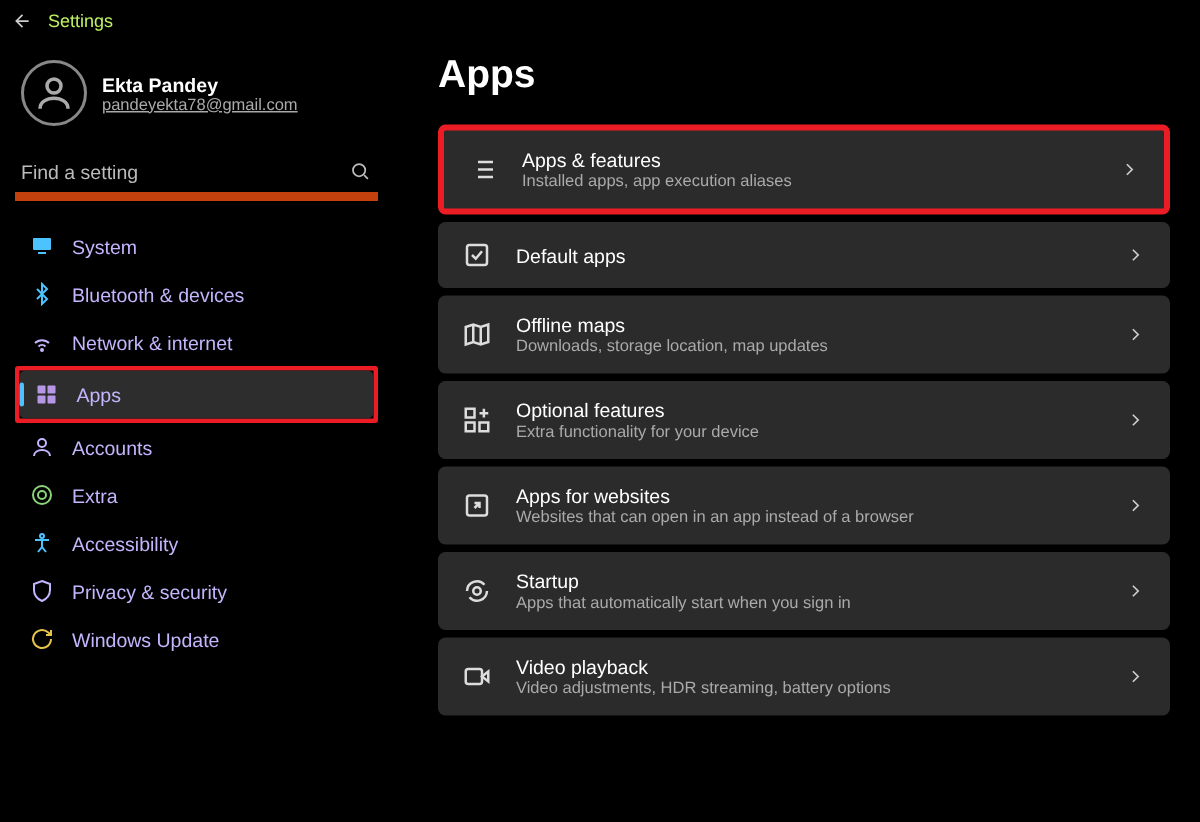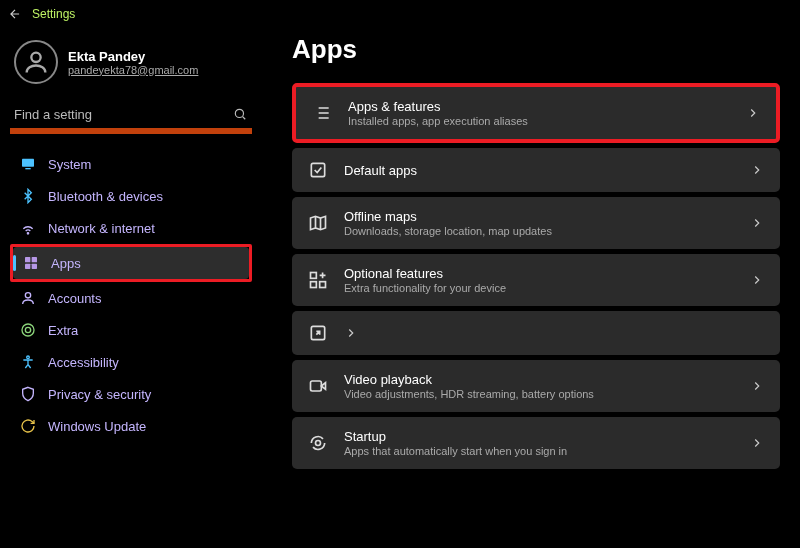--- a/index.html
+++ b/index.html
@@ -240,20 +240,42 @@
           </span>
       </div>
 
       <div class="card">
         <span class="icon">
             <svg width="20" height="20" viewBox="0 0 24 24" fill="none" stroke="currentColor" stroke-width="2">
               <rect x="4" y="4" width="16" height="16" rx="2"></rect>
               <path d="M10 14l4-4M10 10h4v4"></path>
             </svg>
           </span>
+        <div class="text">
+          <div class="title">Apps for websites</div>
+          <div class="sub">Websites that can open in an app instead of a browser</div>
+        </div>
+        <span class="chev">
+            <svg width="14" height="14" viewBox="0 0 24 24" fill="none" stroke="currentColor" stroke-width="2">
+              <path d="m9 18 6-6-6-6"></path>
+            </svg>
+          </span>
+      </div>
+
+      <div class="card">
+        <span class="icon">
+            <svg width="20" height="20" viewBox="0 0 24 24" fill="none" stroke="currentColor" stroke-width="2">
+              <circle cx="12" cy="12" r="3"></circle>
+              <path d="M4 12a8 8 0 0 1 14-5M20 12a8 8 0 0 1-14 5"></path>
+            </svg>
+          </span>
+        <div class="text">
+          <div class="title">Startup</div>
+          <div class="sub">Apps that automatically start when you sign in</div>
+        </div>
         <span class="chev">
             <svg width="14" height="14" viewBox="0 0 24 24" fill="none" stroke="currentColor" stroke-width="2">
               <path d="m9 18 6-6-6-6"></path>
             </svg>
           </span>
       </div>
 
       <div class="card">
         <span class="icon">
             <svg width="20" height="20" viewBox="0 0 24 24" fill="none" stroke="currentColor" stroke-width="2">
@@ -265,34 +287,16 @@
           <div class="title">Video playback</div>
           <div class="sub">Video adjustments, HDR streaming, battery options</div>
         </div>
         <span class="chev">
             <svg width="14" height="14" viewBox="0 0 24 24" fill="none" stroke="currentColor" stroke-width="2">
               <path d="m9 18 6-6-6-6"></path>
             </svg>
           </span>
       </div>
 
-      <div class="card">
-        <span class="icon">
-            <svg width="20" height="20" viewBox="0 0 24 24" fill="none" stroke="currentColor" stroke-width="2">
-              <circle cx="12" cy="12" r="3"></circle>
-              <path d="M4 12a8 8 0 0 1 14-5M20 12a8 8 0 0 1-14 5"></path>
-            </svg>
-          </span>
-        <div class="text">
-          <div class="title">Startup</div>
-          <div class="sub">Apps that automatically start when you sign in</div>
-        </div>
-        <span class="chev">
-            <svg width="14" height="14" viewBox="0 0 24 24" fill="none" stroke="currentColor" stroke-width="2">
-              <path d="m9 18 6-6-6-6"></path>
-            </svg>
-          </span>
-      </div>
-
     </div>
   </div>
 
 </div>
 
 </body></html>

